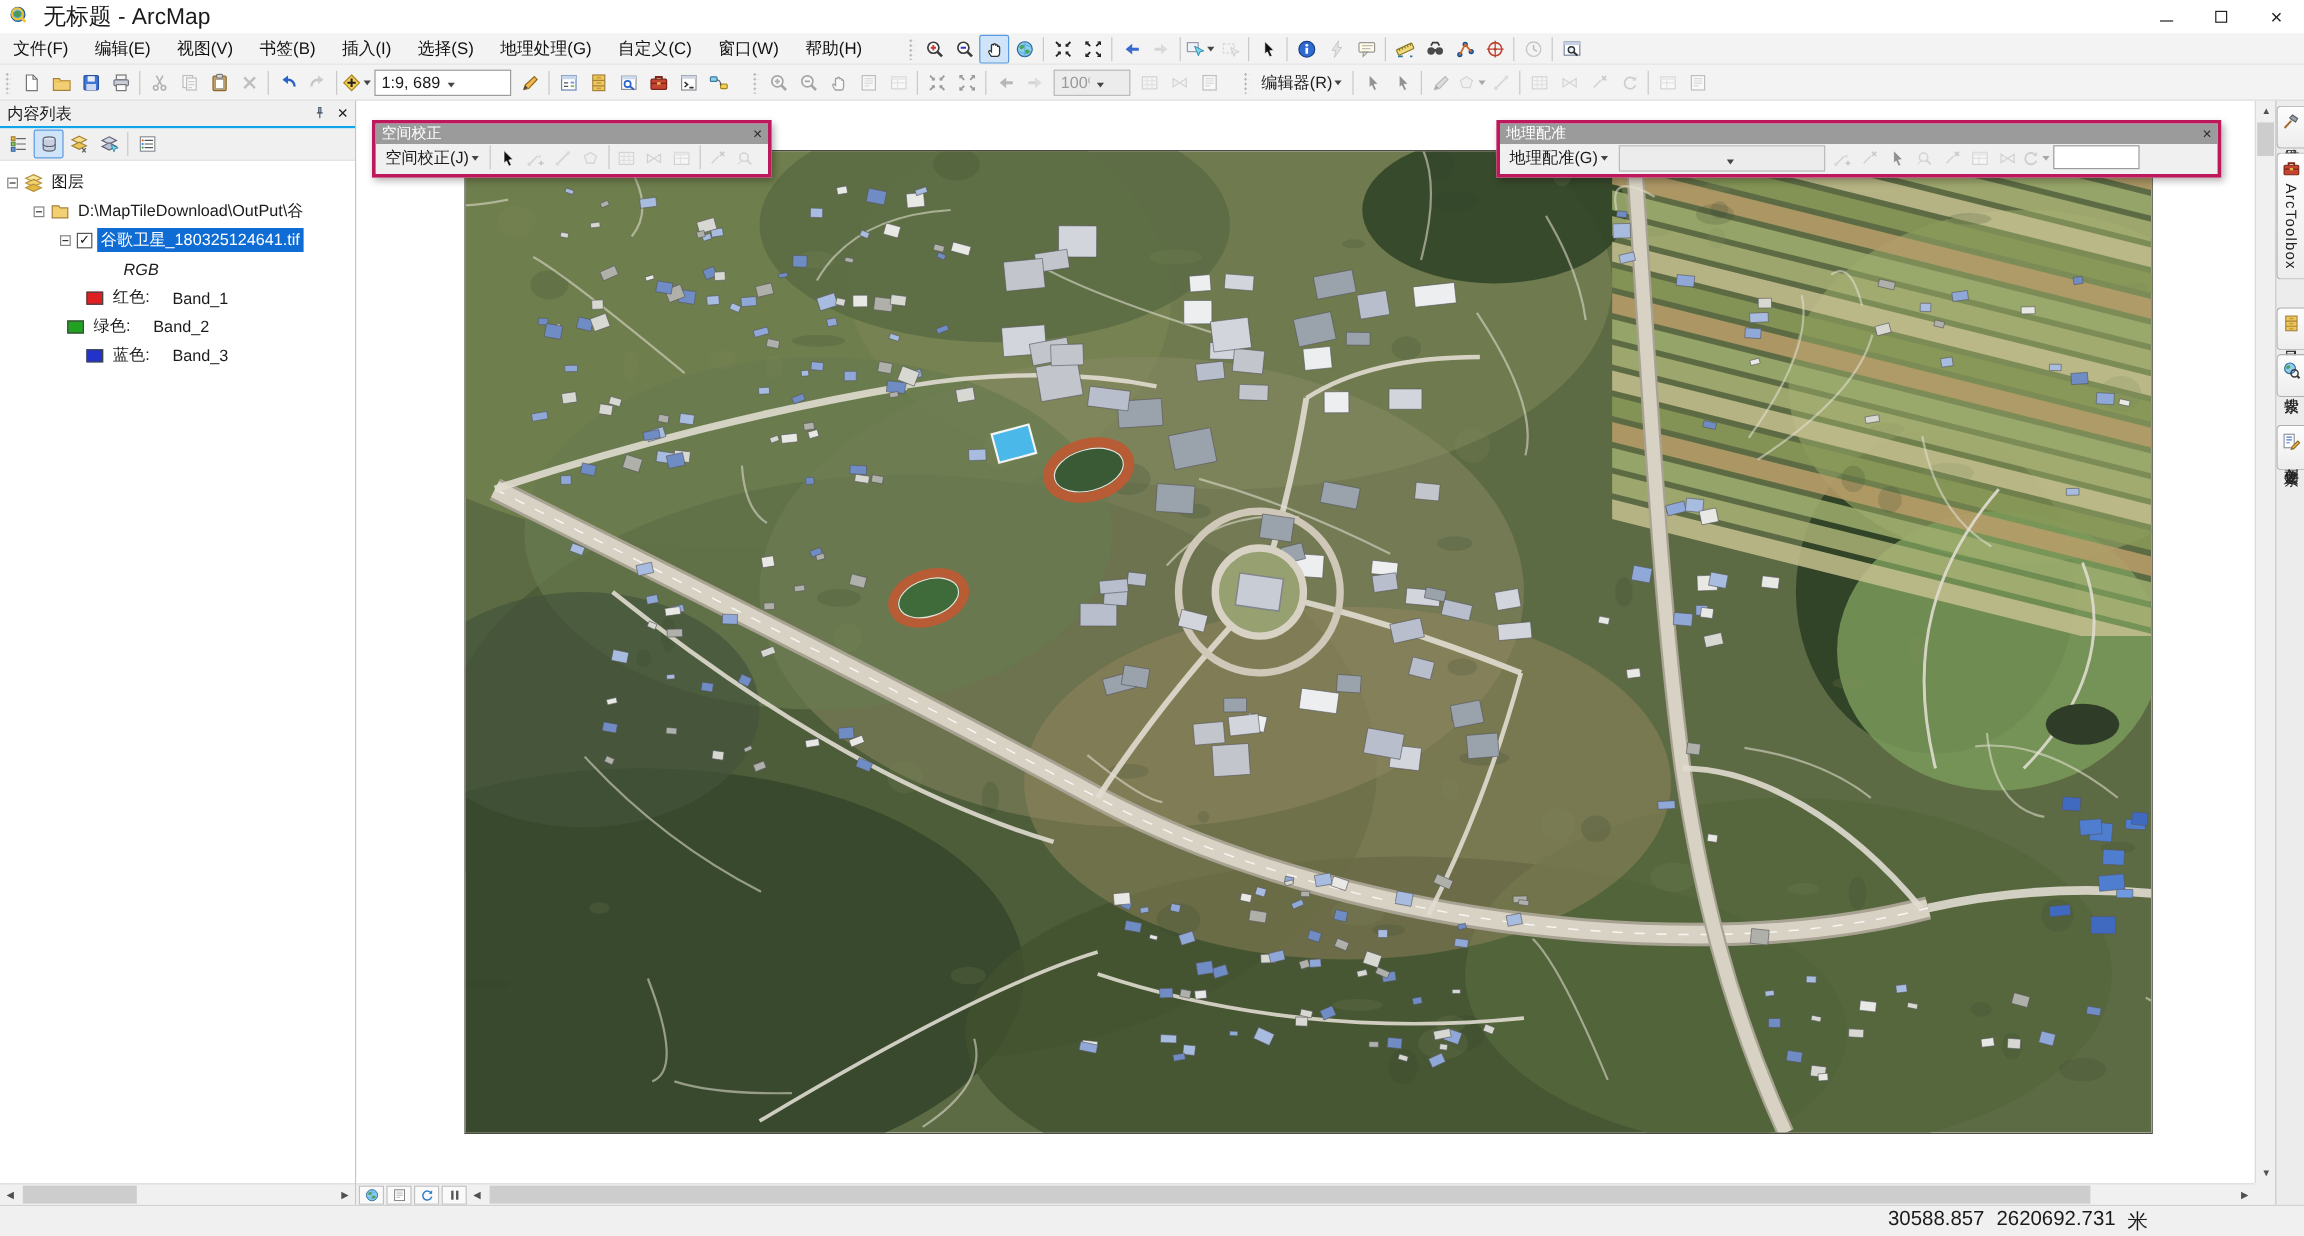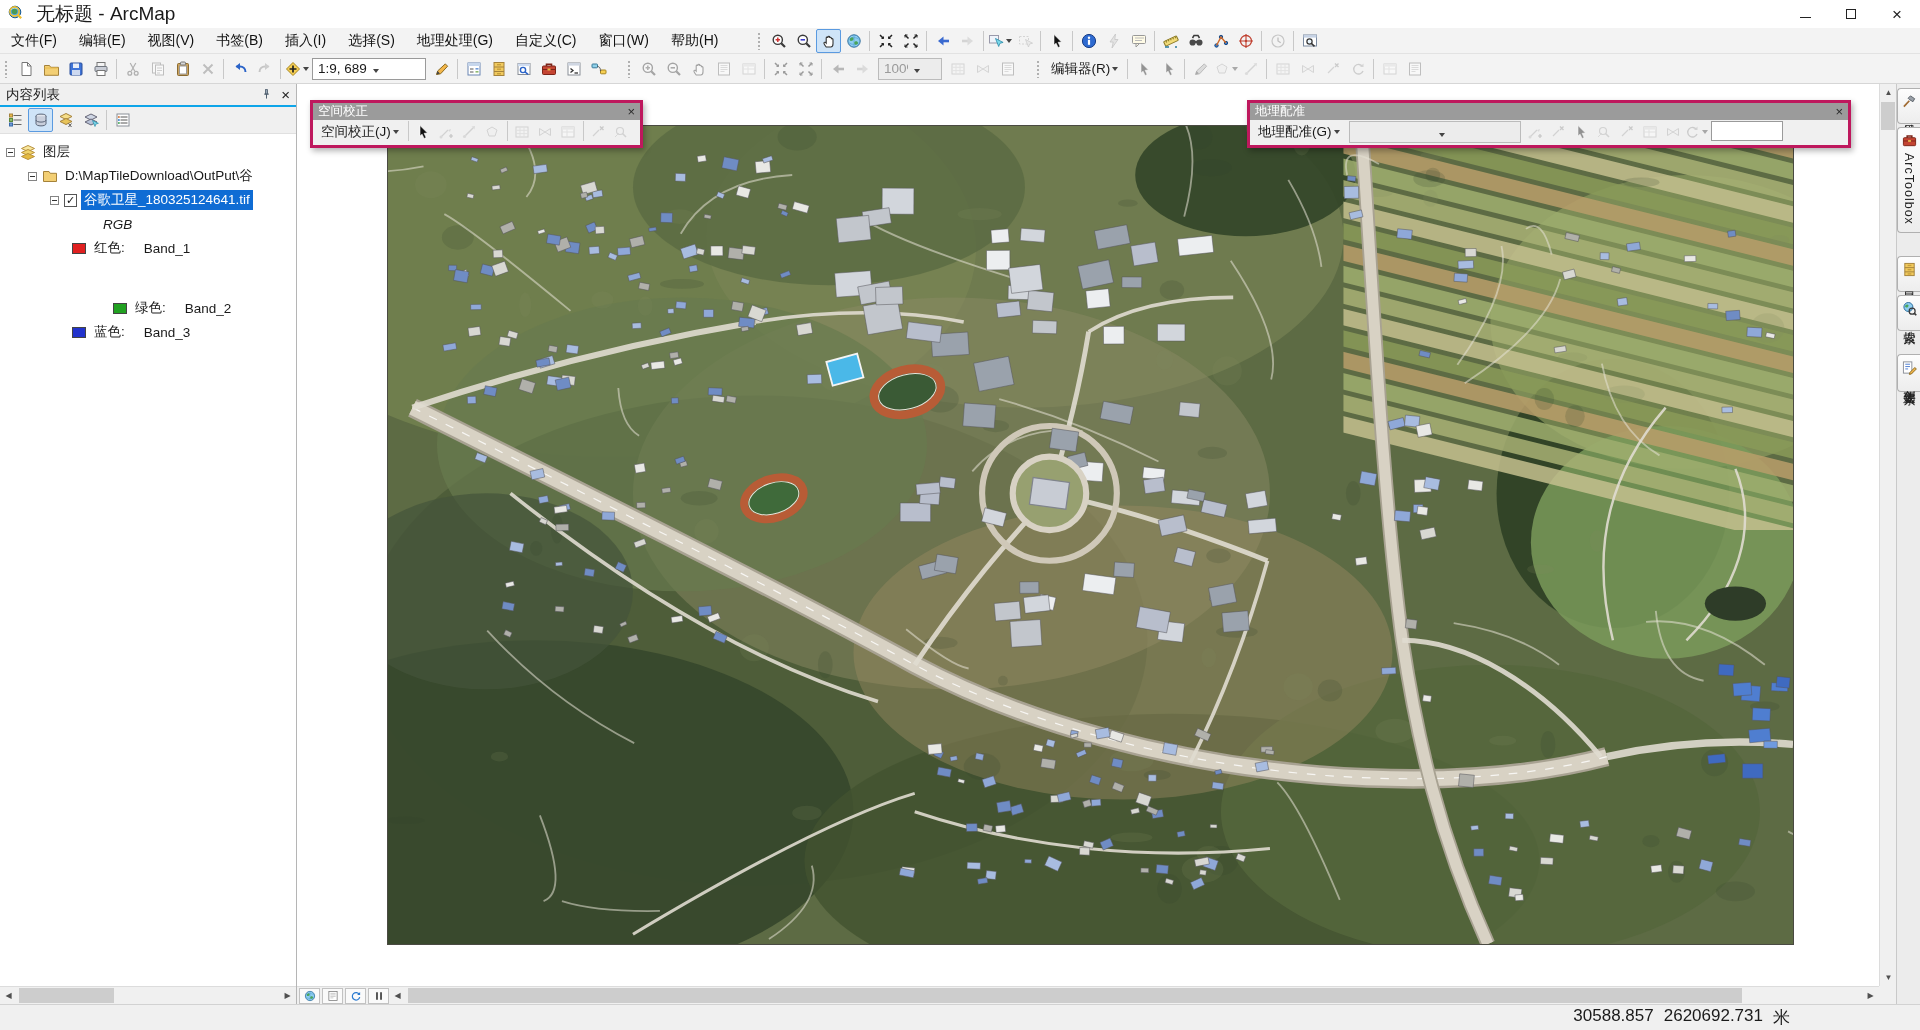--- a/index.html
+++ b/index.html
@@ -786,21 +786,21 @@
           <span class="tlabel selrow">谷歌卫星_180325124641.tif</span>
         </div>
         <div class="trow" style="padding-left: 100px; font-style: italic;">
           <span class="tlabel">RGB</span>
         </div>
         <div class="trow" style="padding-left: 72px;">
           <div class="swatch" style="background: rgb(224, 32, 32);"></div>
           <span class="tlabel">红色:</span>
           <span class="tval">Band_1</span>
         </div>
-        <div class="trow" style="padding-left: 113px; margin-top: 36px;">
+        <div class="trow" style="padding-left: 56px;">
           <div class="swatch" style="background: rgb(33, 161, 33);"></div>
           <span class="tlabel">绿色:</span>
           <span class="tval">Band_2</span>
         </div>
         <div class="trow" style="padding-left: 72px;">
           <div class="swatch" style="background: rgb(34, 51, 204);"></div>
           <span class="tlabel">蓝色:</span>
           <span class="tval">Band_3</span>
         </div>
       </div>

